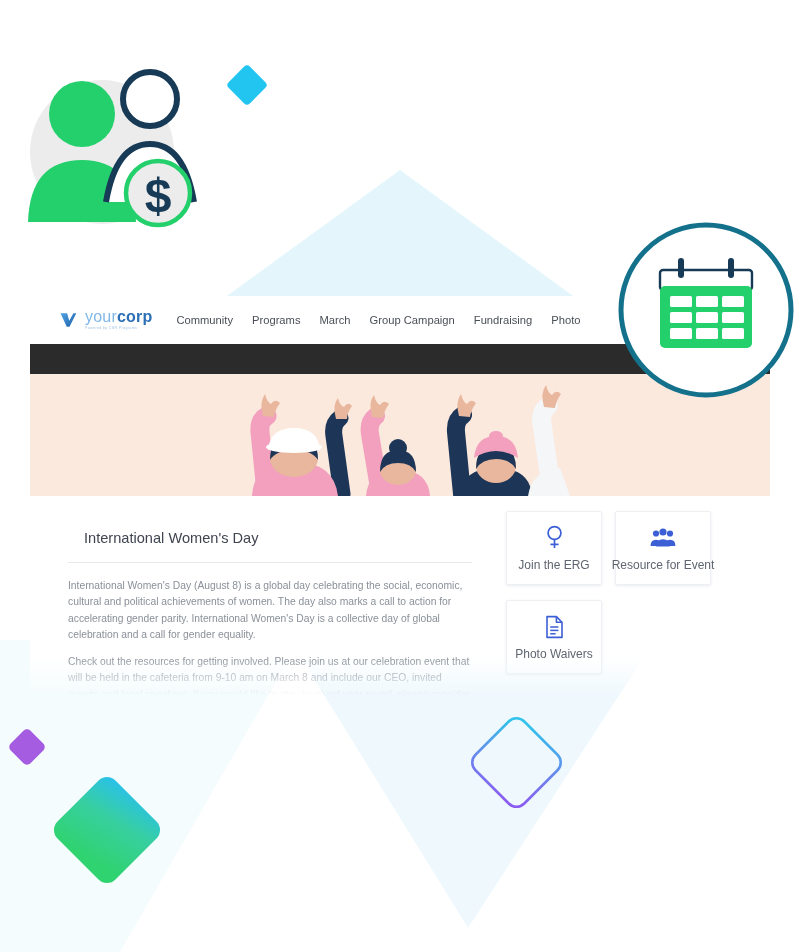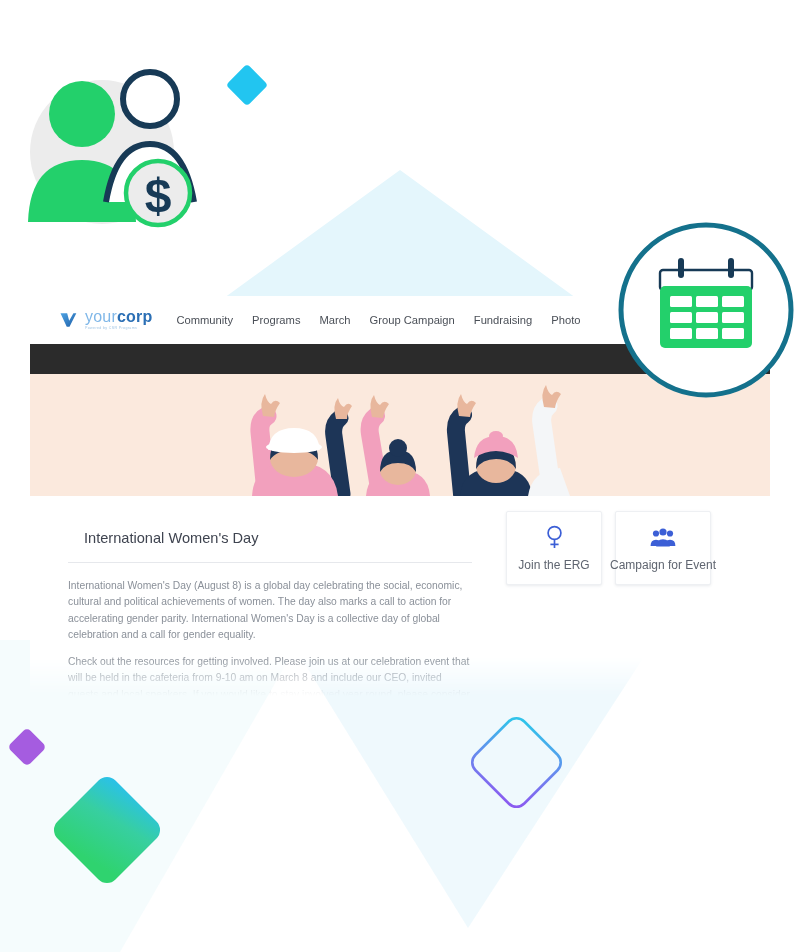--- a/index.html
+++ b/index.html
@@ -232,24 +232,36 @@
             <div class="card-icon">
               <svg width="26" height="20" viewBox="0 0 26 20">
                 <circle cx="6" cy="5.5" r="3.1" fill="#3c5fd6"></circle>
                 <circle cx="20" cy="5.5" r="3.1" fill="#3c5fd6"></circle>
                 <circle cx="13" cy="4" r="3.6" fill="#3c5fd6"></circle>
                 <path d="M0.6 18 q0 -6.2 5.4 -6.2 q5.4 0 5.4 6.2 z" fill="#3c5fd6"></path>
                 <path d="M14.6 18 q0 -6.2 5.4 -6.2 q5.4 0 5.4 6.2 z" fill="#3c5fd6"></path>
                 <path d="M6.2 18.6 q0 -7.4 6.8 -7.4 q6.8 0 6.8 7.4 z" fill="#3c5fd6"></path>
               </svg>
             </div>
-            <div class="card-label">Campaign for Event</div>
-          </div>
-
-
+            <div class="card-label">Resource for Event</div>
+          </div>
+
+
+          <div class="card">
+            <div class="card-icon">
+              <svg width="19" height="24" viewBox="0 0 19 24">
+                <path d="M2 1.6 h9.4 l5.6 5.6 v15.2 h-15 z" fill="none" stroke="#3c5fd6" stroke-width="1.6" stroke-linejoin="round"></path>
+                <path d="M11.4 1.6 v5.6 h5.6" fill="none" stroke="#3c5fd6" stroke-width="1.6" stroke-linejoin="round"></path>
+                <line x1="5.2" y1="12" x2="13.4" y2="12" stroke="#3c5fd6" stroke-width="1.5"></line>
+                <line x1="5.2" y1="15.4" x2="13.4" y2="15.4" stroke="#3c5fd6" stroke-width="1.5"></line>
+                <line x1="5.2" y1="18.8" x2="10.6" y2="18.8" stroke="#3c5fd6" stroke-width="1.5"></line>
+              </svg>
+            </div>
+            <div class="card-label">Photo Waivers</div>
+          </div>
 
         </div>
       </div>
 
     </div>
   </div>
 
   <div class="fg-layer">
     <svg class="fg-svg" width="800" height="952" viewBox="0 0 800 952">
 

